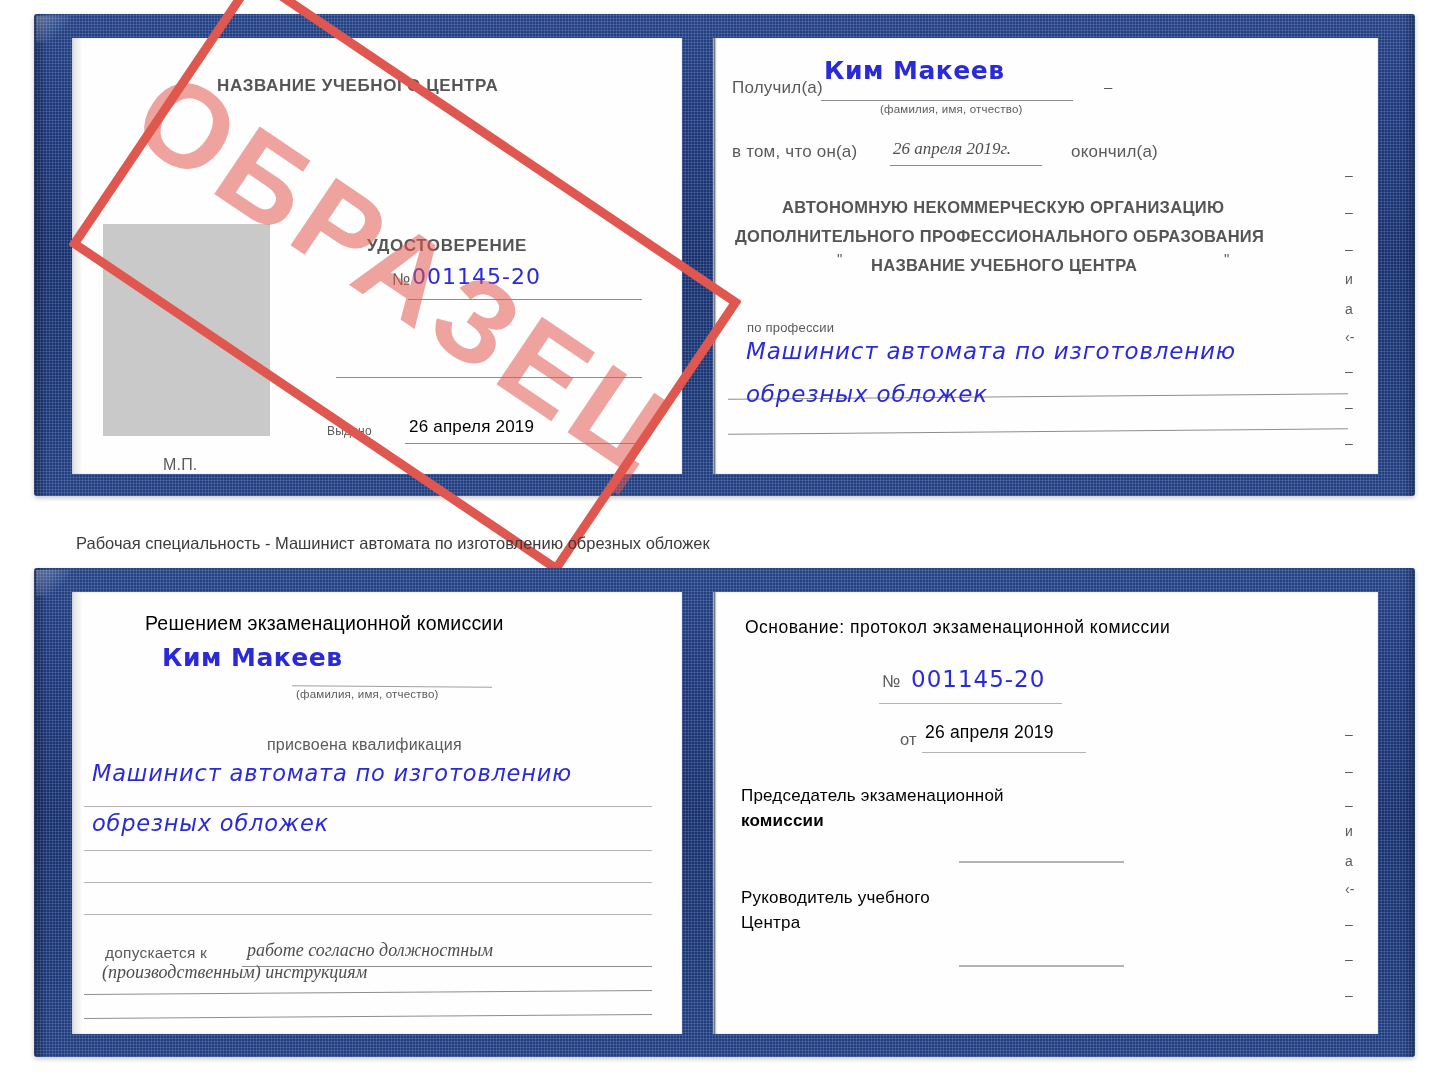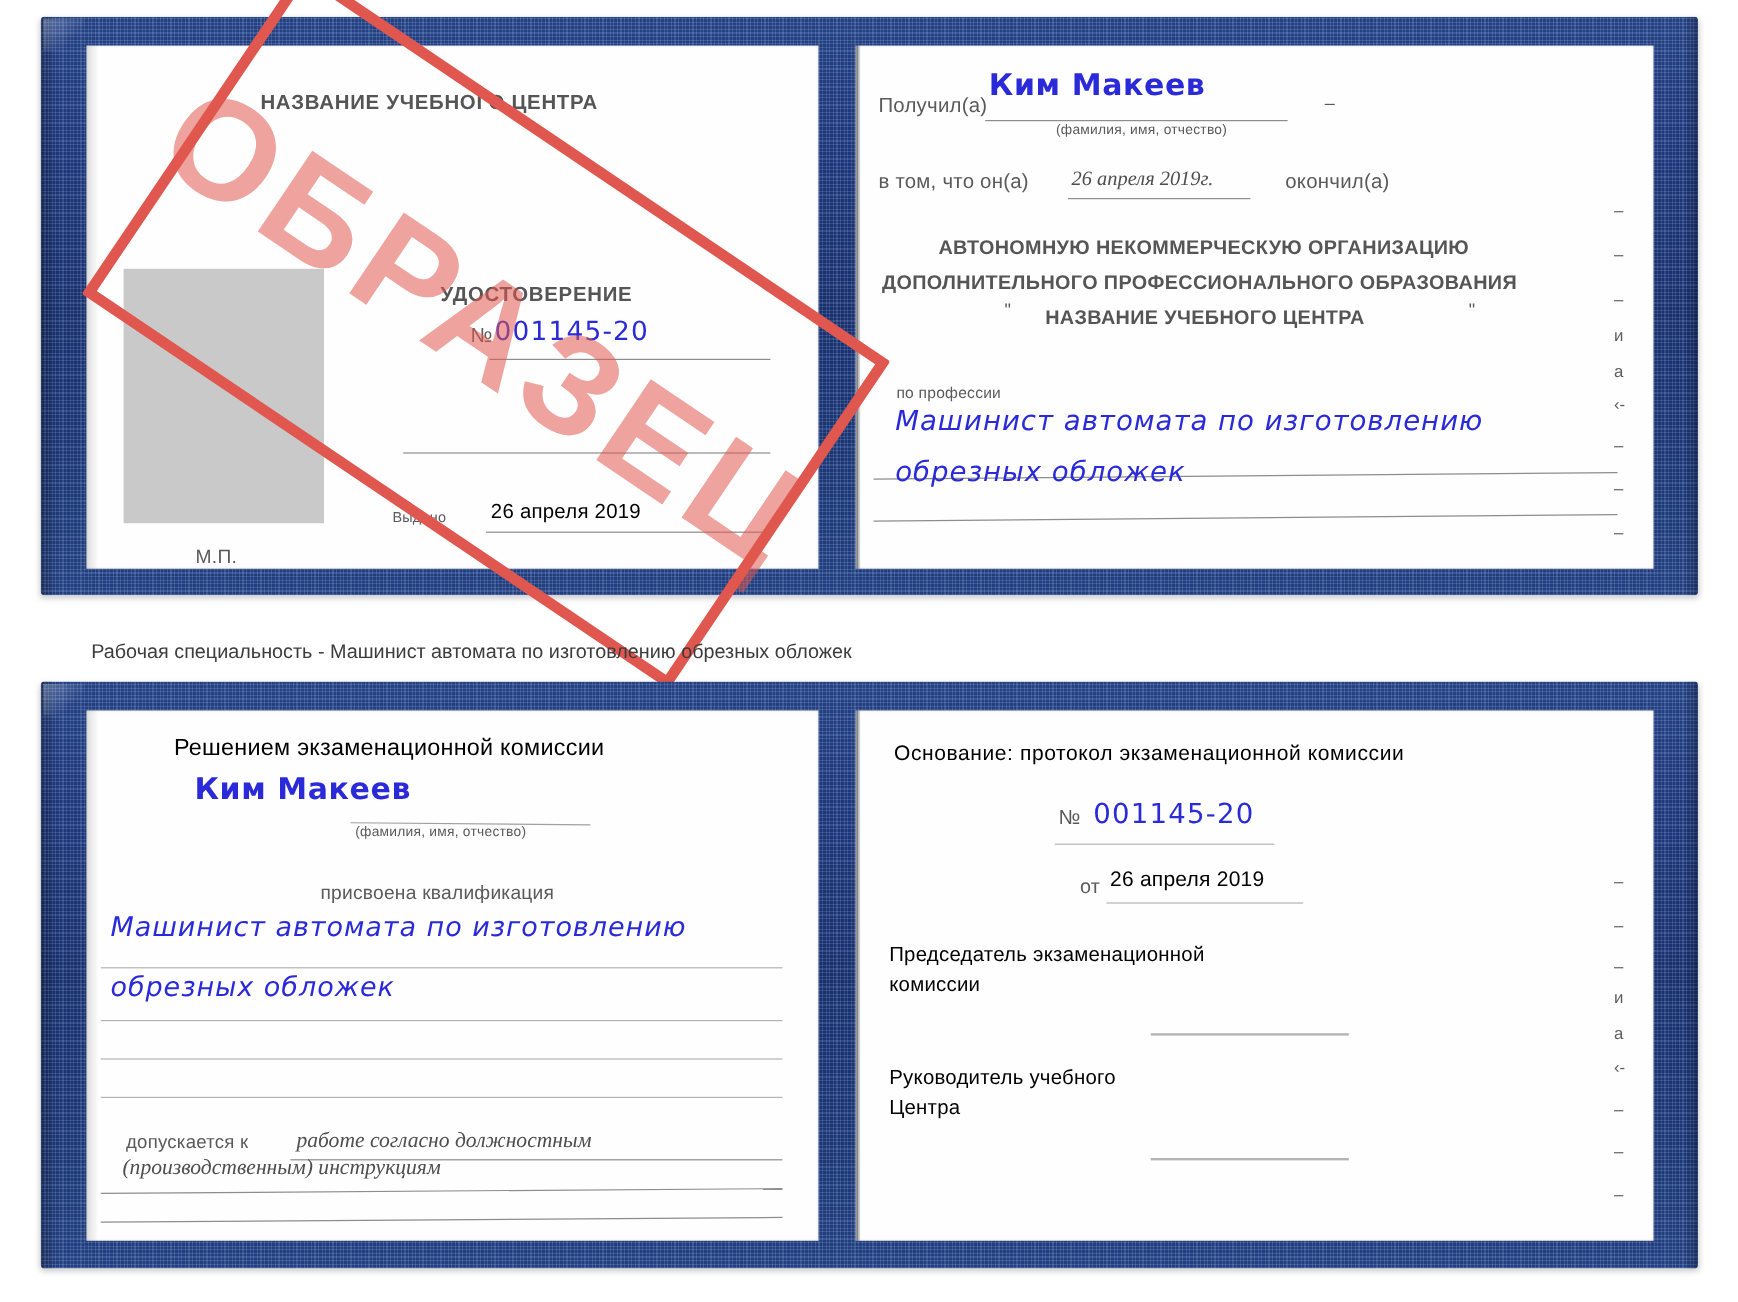--- a/index.html
+++ b/index.html
@@ -224,21 +224,21 @@
 
     <div class="t" style="left:166px; top:80px; font-size:17px;">№</div>
     <div class="hw" style="left:195px; top:74px; font-size:23px; font-style:normal; letter-spacing:1px;">001145-20</div>
     <div class="rule light" style="left:163px; top:111px; width:183px;"></div>
 
     <div class="t" style="left:184px; top:138px; font-size:16.5px;">от</div>
     <div class="t dark" style="left:209px; top:130px; font-size:17.5px;">26 апреля 2019</div>
     <div class="rule light" style="left:206px; top:160px; width:164px;"></div>
 
     <div class="t dark" style="left:25px; top:194px; font-size:17px;">Председатель экзаменационной</div>
-    <div class="t dark" style="left:25px; top:219px; font-size:17px;">комиссии</div>
+    <div class="t dark" style="left:25px; top:219px; font-size:17px;font-weight:bold;">комиссии</div>
     <div class="rule light" style="left:243px; top:269px; width:165px; height:2px;"></div>
 
     <div class="t dark" style="left:25px; top:296px; font-size:17px;">Руководитель учебного</div>
     <div class="t dark" style="left:25px; top:321px; font-size:17px;">Центра</div>
     <div class="rule light" style="left:243px; top:373px; width:165px; height:2px;"></div>
 
     <div class="edge-col" style="left:627px; top:135px; height:300px;">
       <div class="edge-ch" style="top:0px; left:2px;">–</div>
       <div class="edge-ch" style="top:37px; left:2px;">–</div>
       <div class="edge-ch" style="top:71px; left:2px;">–</div>

